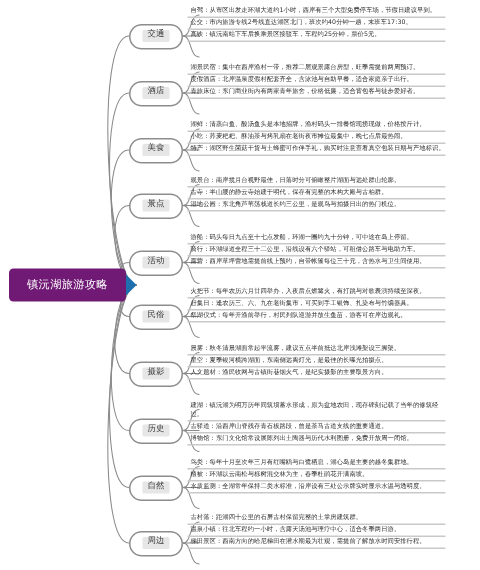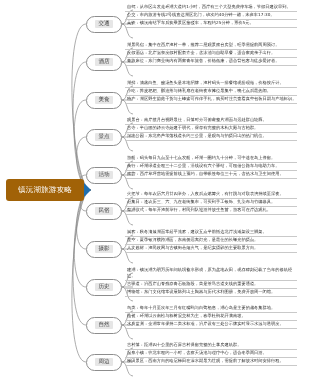--- a/index.html
+++ b/index.html
@@ -11,21 +11,21 @@
     position:relative;
   }
   #map{position:absolute;inset:0;width:300px;height:380px;}
   svg.links{position:absolute;left:0;top:0;width:300px;height:380px;pointer-events:none;}
 
   .center-node{
     position:absolute;
     left:6px;
     width:78px;
     height:22px;
-    background:#a16207;
+    background:#701a75;
     border-radius:3px;
     display:flex;align-items:center;justify-content:center;
     box-sizing:border-box;
   }
   .center-node .ctext{
     color:#ffffff;
     font-size:7.5px;
     letter-spacing:.2px;
     white-space:nowrap;
     line-height:1;

